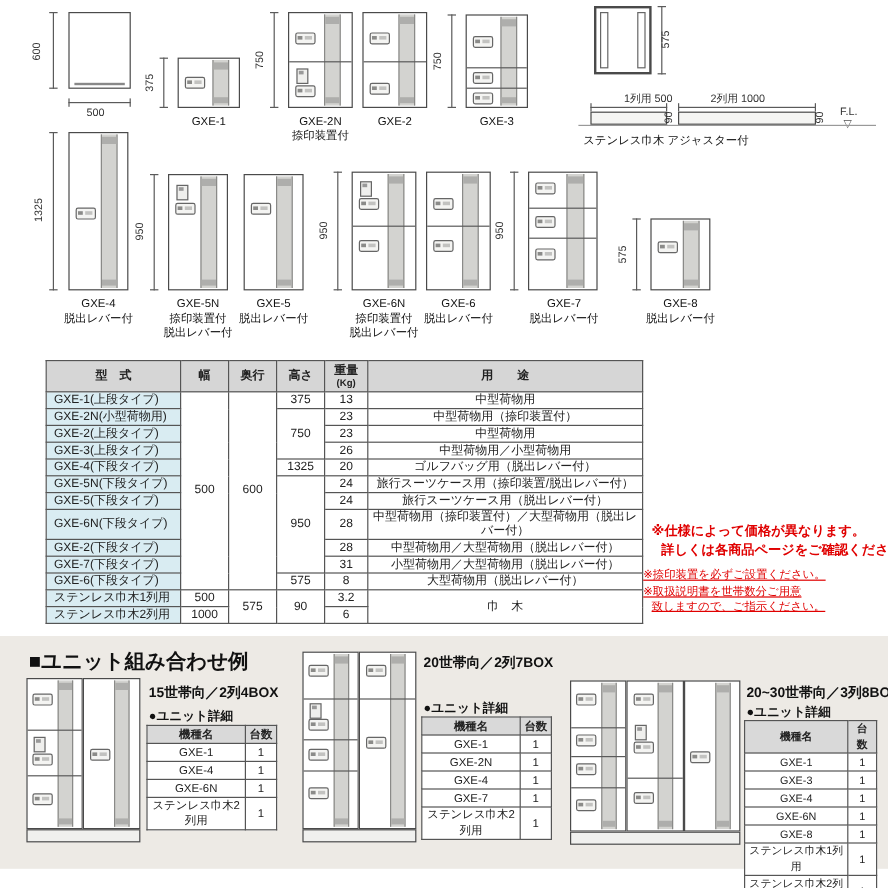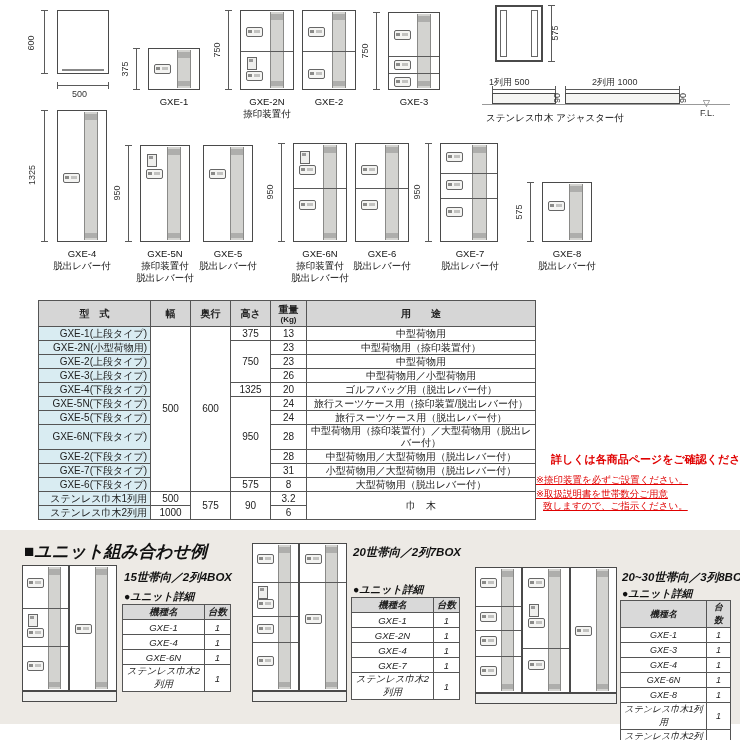--- a/index.html
+++ b/index.html
@@ -26,27 +26,27 @@
   .vlab{position:absolute;font-size:9px;color:#333;transform:rotate(-90deg);transform-origin:center;white-space:nowrap;}
   .hlab{position:absolute;font-size:9px;color:#333;white-space:nowrap;}
   .cap{position:absolute;font-size:9.5px;color:#111;white-space:nowrap;line-height:11px;}
   .capc{text-align:center;}
   
   table{border-collapse:collapse;}
   .spec{position:absolute;left:38px;top:300px;font-size:10px;}
   .spec td,.spec th{border:1px solid #555;padding:0 3px;height:14px;line-height:12px;
                     background:#fff;text-align:center;box-sizing:border-box;}
   .spec th{background:#d6d6d6;font-weight:bold;height:26px;}
-  .spec td.m{background:#d9ecf2;text-align:right;padding-left:6px;}
+  .spec td.m{background:#d9ecf2;text-align:left;padding-left:6px;}
   .wu{font-size:8px;font-weight:bold;line-height:8px;}
   
   .rednote-big{position:absolute;font-size:11px;font-weight:bold;color:#e00000;line-height:16px;white-space:nowrap;}
   .rednote-small{position:absolute;font-size:9.5px;color:#e00000;line-height:13px;white-space:nowrap;text-decoration:underline;}
   
-  .bottom{position:absolute;left:0;top:530px;width:740px;height:194px;background:#edeae5;font-style:italic;}
+  .bottom{position:absolute;left:0;top:530px;width:740px;height:194px;background:#edeae5;}
   .sec-title{position:absolute;font-size:17px;font-weight:bold;color:#111;}
   .ex-title{position:absolute;font-size:11.5px;font-weight:bold;color:#111;white-space:nowrap;}
   .ex-detail{position:absolute;font-size:10.5px;font-weight:bold;color:#111;white-space:nowrap;}
   .ext{position:absolute;font-size:9.5px;background:#fff;}
   .ext td,.ext th{border:1px solid #555;height:15px;padding:0 3px;text-align:center;background:#fff;box-sizing:border-box;}
   .ext th{background:#d9d9d9;font-weight:bold;}
   .base-bar{position:absolute;background:#f5f5f3;border:1px solid #4a4a4a;box-sizing:border-box;}
   .cab-base{position:absolute;background:#f0f0ee;border:1px solid #4a4a4a;box-sizing:border-box;}
 </style>
 </head>
@@ -115,31 +115,31 @@
   <div>
     <div class="locker" style="left:495px;top:5px;width:48px;height:57px;border-width:2px;">
       <div style="position:absolute;left:3px;top:3px;bottom:3px;width:5px;border:1px solid #666;"></div>
       <div style="position:absolute;right:3px;top:3px;bottom:3px;width:5px;border:1px solid #666;"></div>
     </div>
     <div class="vdim" style="left:551px;top:5px;height:57px;"></div>
     <span class="vlab" style="left:547px;top:28px;">575</span>
   </div>
 
   <div>
-    <span class="hlab" style="left:489px;top:76px;text-align:right;">1列用 500</span>
+    <span class="hlab" style="left:520px;top:76px;text-align:right;">1列用 500</span>
     <div class="hdim" style="left:492px;top:89px;width:64px;"></div>
     <div class="base-bar" style="left:492px;top:93px;width:64px;height:11px;"></div>
     <span class="vlab" style="left:552px;top:93px;">90</span>
 
     <span class="hlab" style="left:592px;top:76px;">2列用 1000</span>
     <div class="hdim" style="left:565px;top:89px;width:115px;"></div>
     <div class="base-bar" style="left:565px;top:93px;width:115px;height:11px;"></div>
     <span class="vlab" style="left:678px;top:93px;">90</span>
 
-    <span class="hlab" style="left:700px;top:88px;margin-top:20px;">F.L.</span>
+    <span class="hlab" style="left:700px;top:88px;">F.L.</span>
     <span class="hlab" style="left:703px;top:98px;color:#555;">▽</span>
     <div style="position:absolute;left:482px;top:104px;width:248px;height:1px;background:#999;"></div>
     <span class="cap" style="left:486px;top:112px;">ステンレス巾木 アジャスター付</span>
   </div>
 
   <div>
     <div class="locker" style="left:57px;top:110px;width:50px;height:132px;">
       <div class="strip"></div>
       <div class="badge" style="left:5px;top:62px;"></div>
     </div>
@@ -315,20 +315,21 @@
       <td rowspan="2">巾　木</td>
     </tr>
     <tr>
       <td class="m">ステンレス巾木2列用</td>
       <td>1000</td>
       <td>6</td>
     </tr>
   </tbody>
     </table>
 
+  <div class="rednote-big" style="left:543px;top:435px;">※仕様によって価格が異なります。</div>
   <div class="rednote-big" style="left:551px;top:451px;">詳しくは各商品ページをご確認ください。</div>
   <div class="rednote-small" style="left:536px;top:473px;">※捺印装置を必ずご設置ください。</div>
   <div class="rednote-small" style="left:536px;top:487px;">※取扱説明書を世帯数分ご用意</div>
   <div class="rednote-small" style="left:543px;top:499px;">致しますので、ご指示ください。</div>
 
   <div class="bottom">
     <div class="sec-title" style="left:24px;top:10px;position:absolute;">■ユニット組み合わせ例</div>
 
     <div>
       <div class="locker" style="left:22px;top:35px;width:47px;height:126px;background:#fff;">

